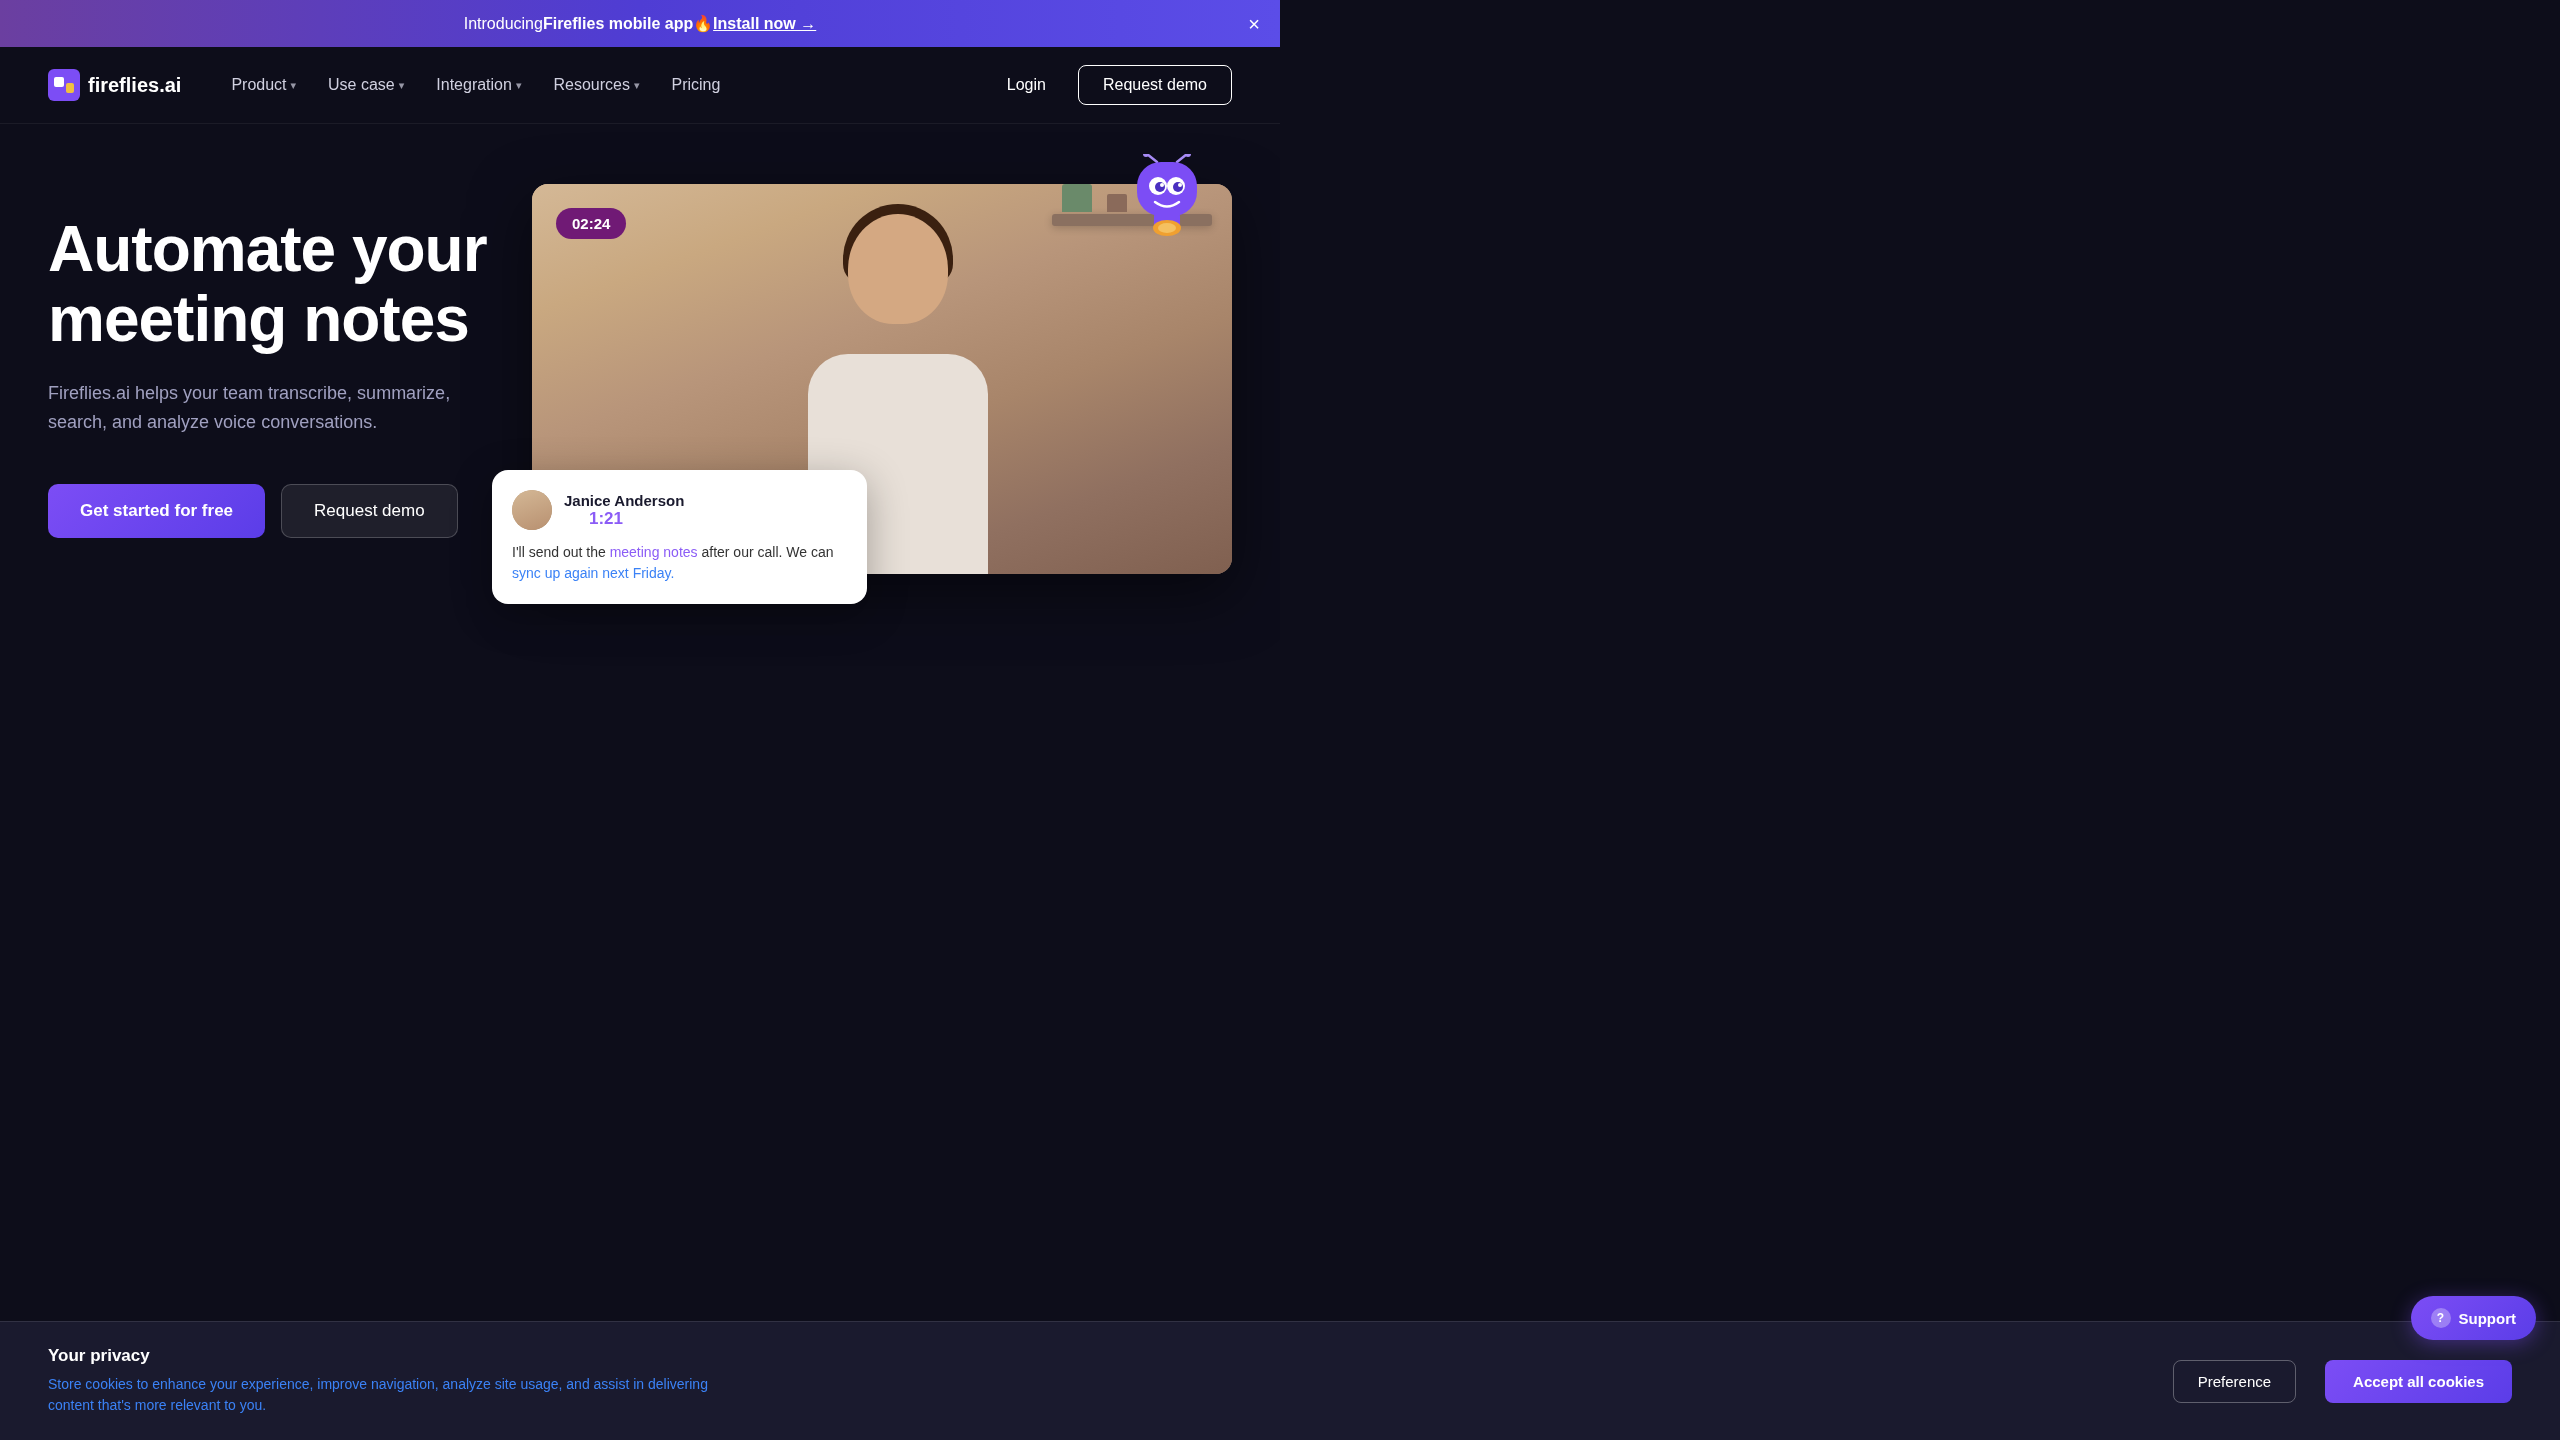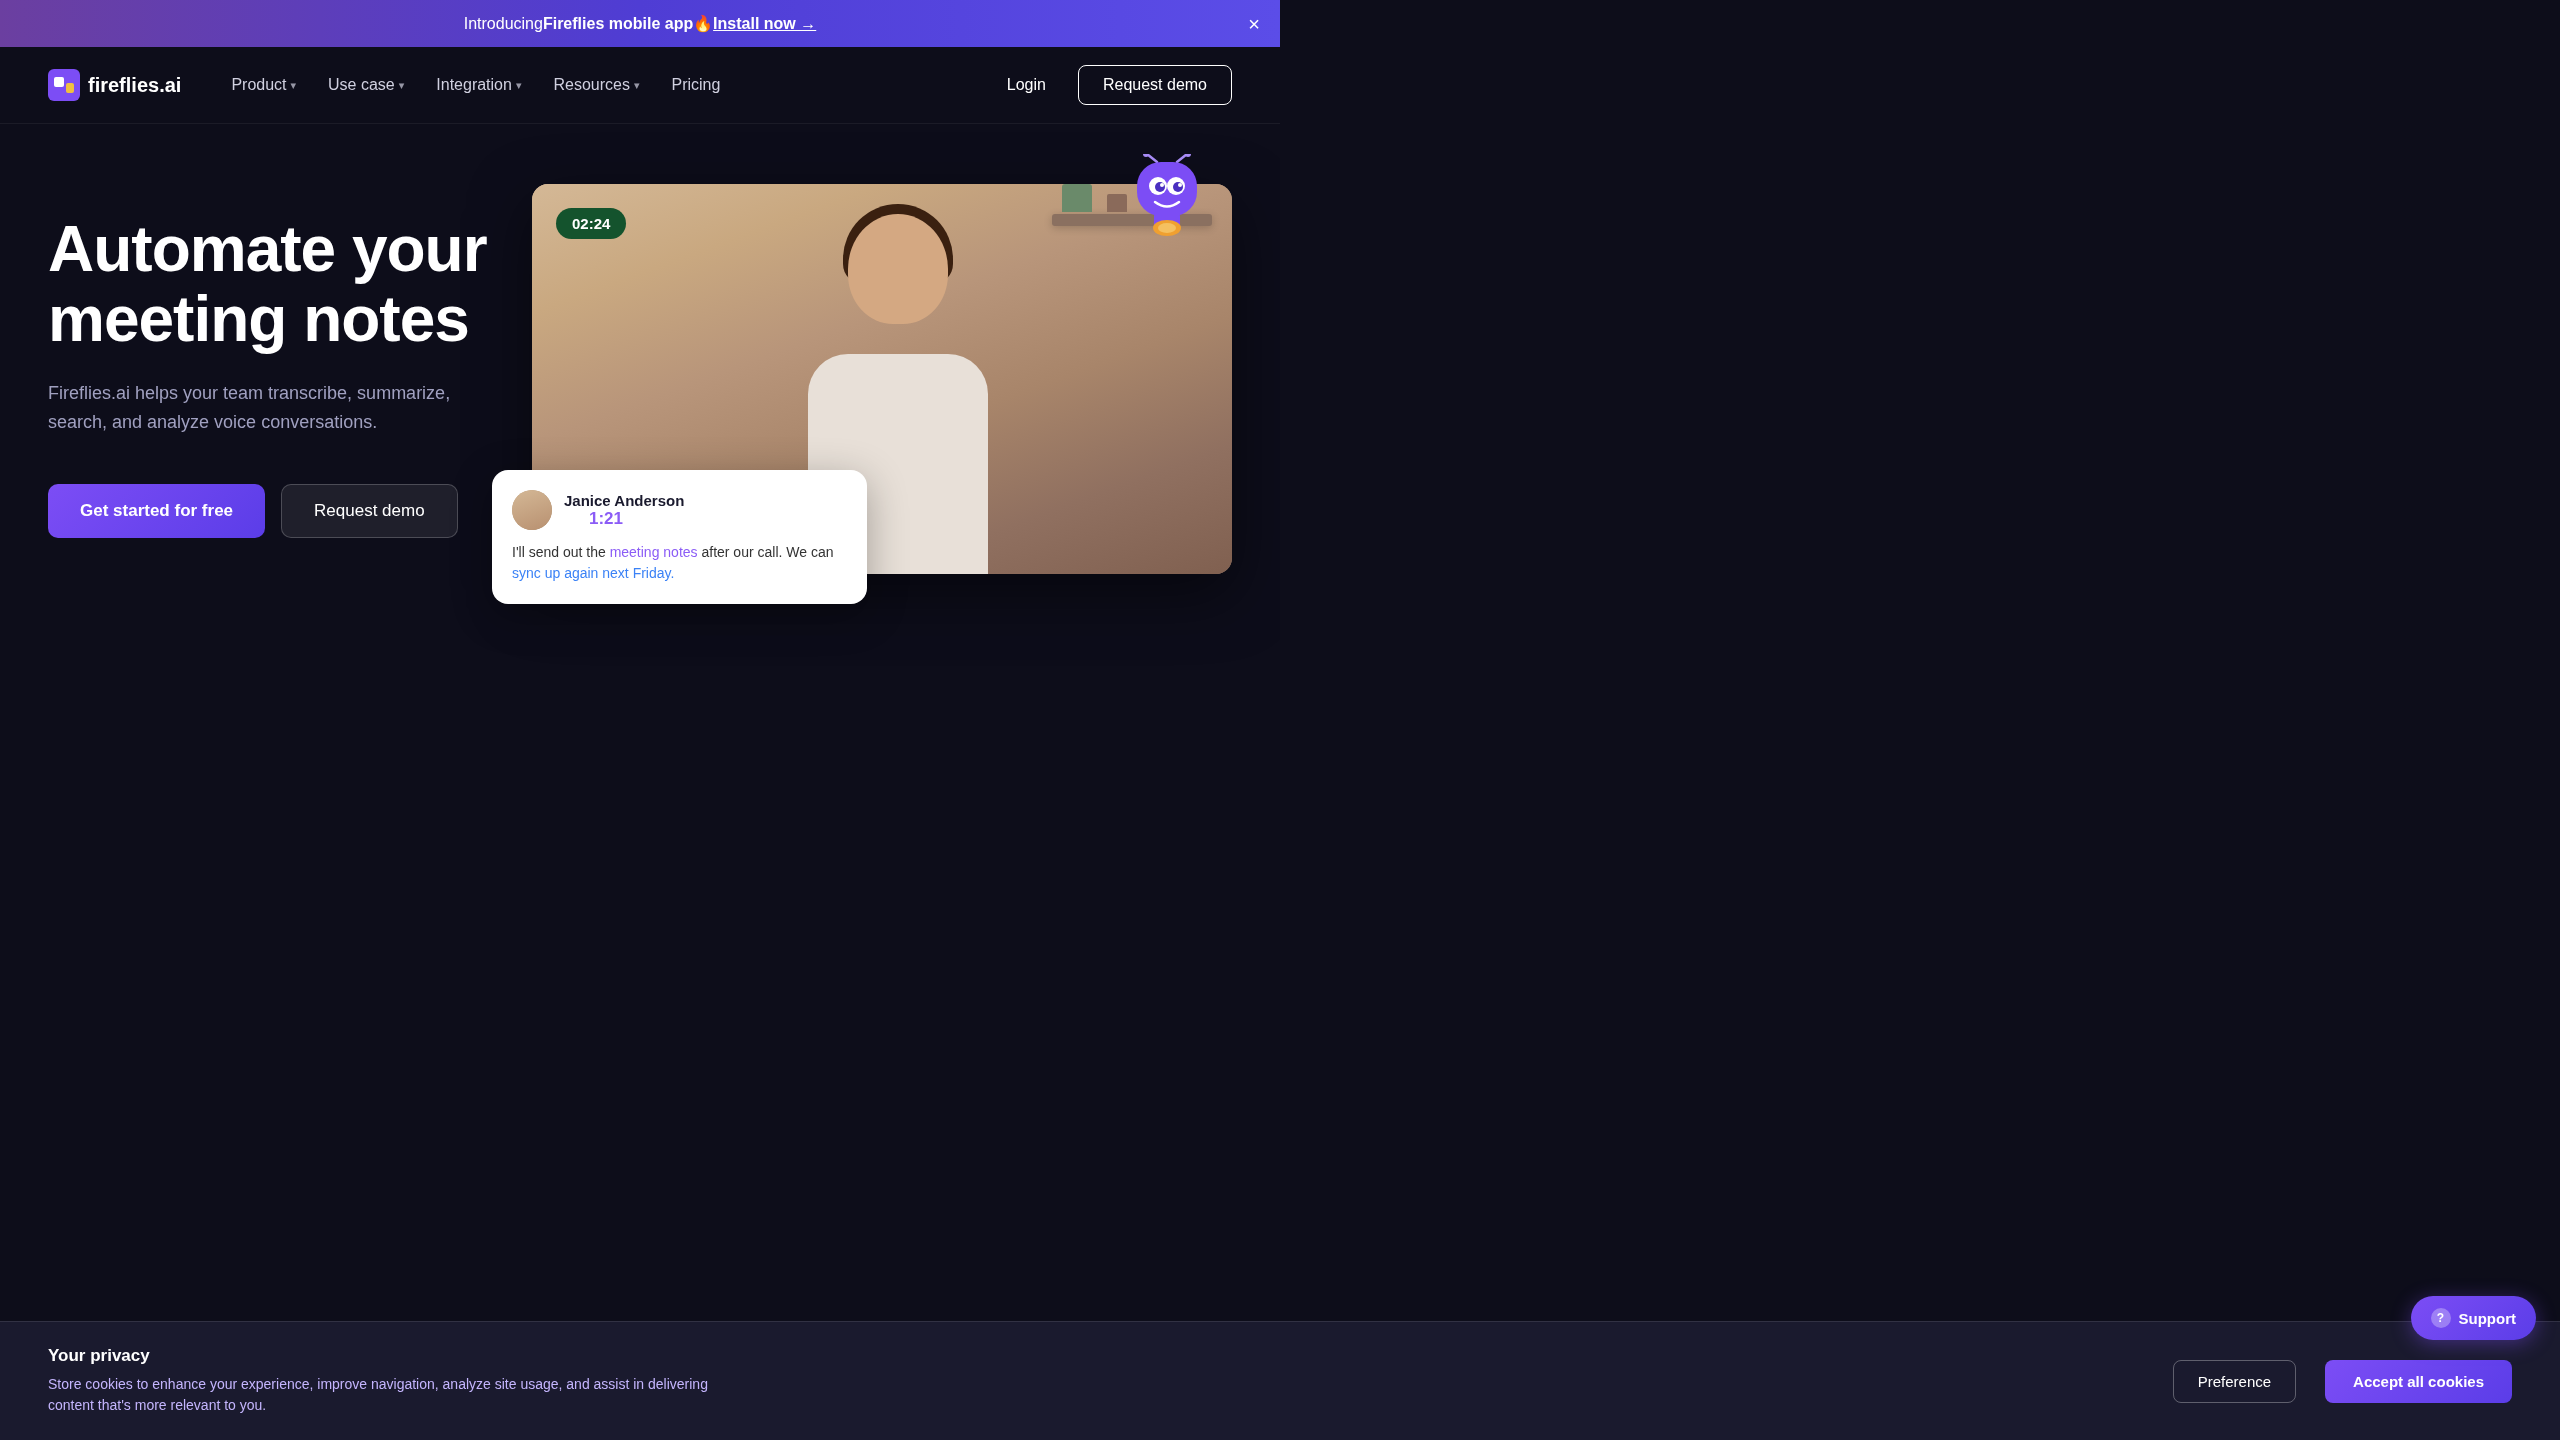--- a/index.html
+++ b/index.html
@@ -291,21 +291,21 @@
       height: 18px;
       background: #8a6a5a;
       border-radius: 2px 2px 0 0;
     }
 
     
     .timer-badge {
       position: absolute;
       top: 24px;
       left: 24px;
-      background: #14532d;
+      background: #701a75;
       color: #fff;
       font-size: 15px;
       font-weight: 700;
       padding: 7px 16px;
       border-radius: 20px;
       z-index: 5;
     }
 
     
     .chat-card {
@@ -380,21 +380,21 @@
       max-width: 700px;
     }
     .privacy-title {
       font-size: 17px;
       font-weight: 700;
       color: #fff;
       margin-bottom: 8px;
     }
     .privacy-desc {
       font-size: 14px;
-      color: #c4b5fd;
+      color: #3b82f6;
       line-height: 1.5;
     }
     .privacy-buttons {
       display: flex;
       gap: 29px;
       flex-shrink: 0;
     }
     .btn-preference {
       background: none;
       border: 1.5px solid rgba(255,255,255,0.3);

